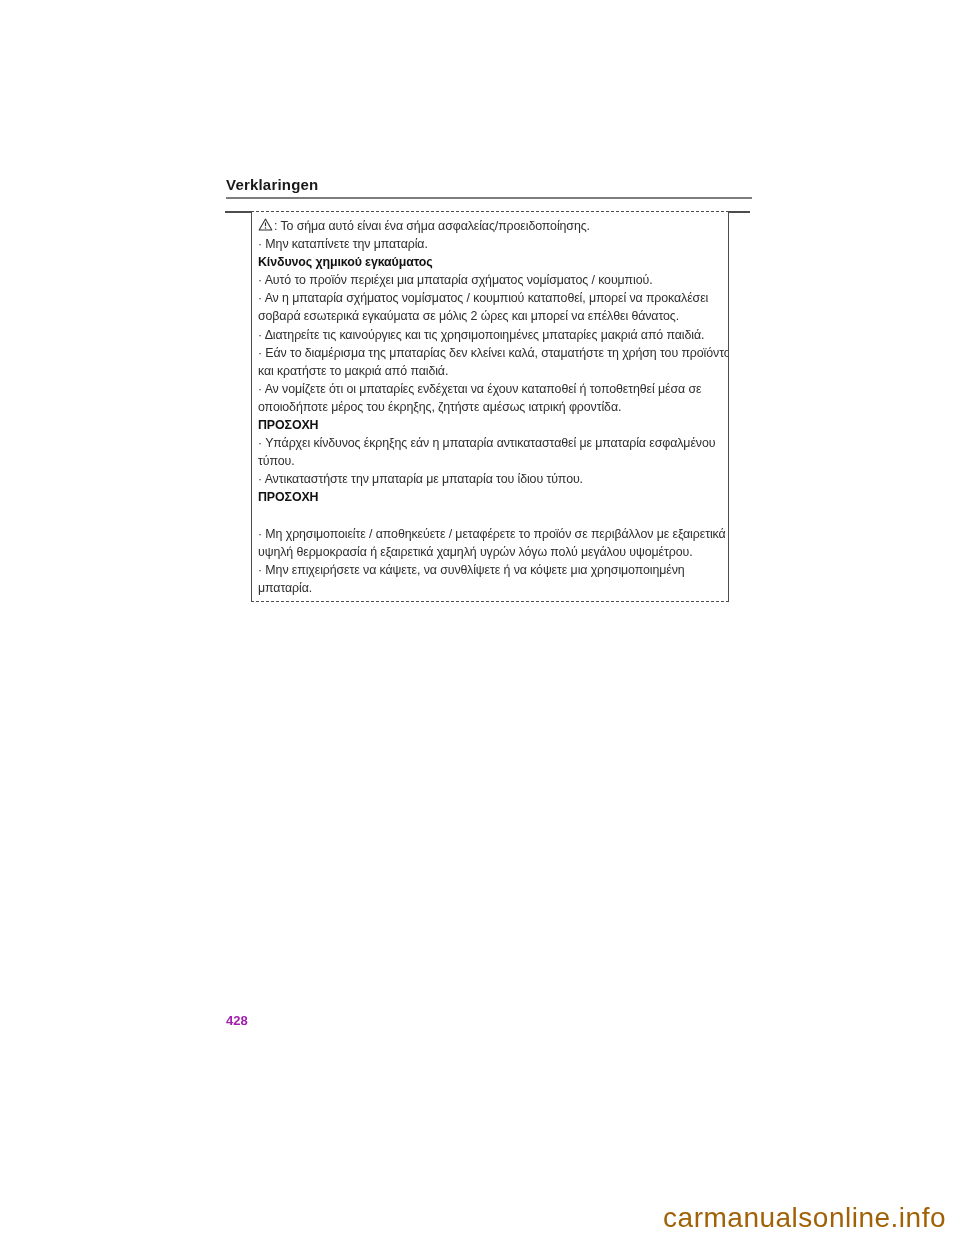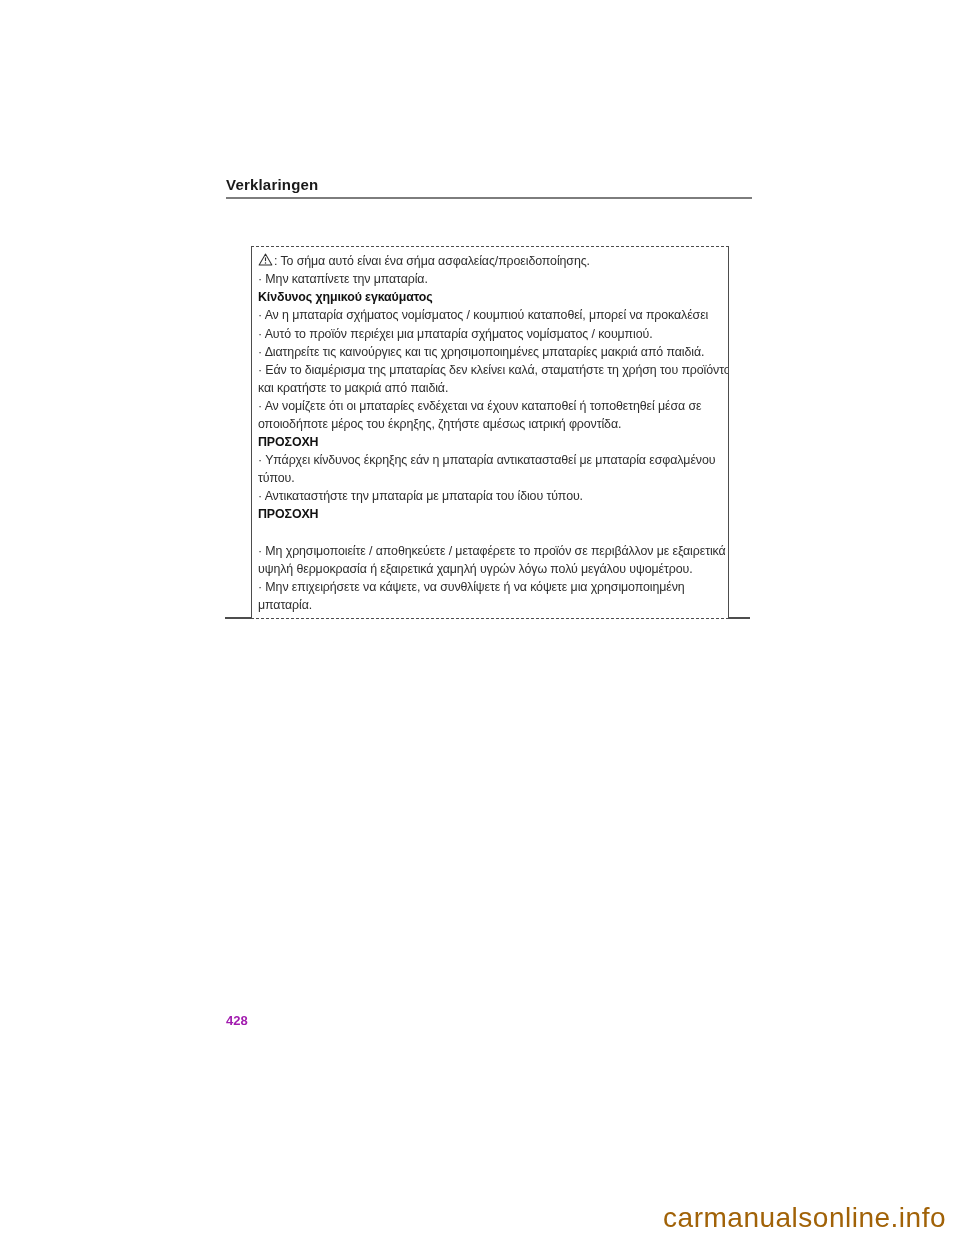--- a/index.html
+++ b/index.html
@@ -4,21 +4,21 @@
 <style>
   * { margin:0; padding:0; box-sizing:border-box; }
   html,body { width:960px; height:1242px; background:#ffffff;
     font-family:"Liberation Sans","DejaVu Sans",sans-serif; color:#2e2e2e; }
   .page { position:relative; width:960px; height:1242px; background:#ffffff; overflow:hidden; }
 
   .doc-header { position:absolute; left:226px; top:176px; width:526px; }
   .doc-title { font-size:15px; font-weight:bold; color:#1a1a1a; letter-spacing:0.2px; padding-bottom:4px; }
   .doc-rule { width:526px; height:2px; background:#7d7d7d; }
 
-  .wbox { position:absolute; left:225px; top:211px; width:525px; height:408px; display:flex; align-items:flex-end; }
+  .wbox { position:absolute; left:225px; top:211px; width:525px; height:408px; display:flex; align-items:flex-start; }
   .wbox-left  { width:26px; border:1px solid #4d4d4d; border-right:none; }
   .wbox-right { width:21px; border:1px solid #4d4d4d; border-left:none; }
   .wbox-main  { flex:1; border:1px solid #4d4d4d; border-top-style:dashed; border-bottom-style:dashed;
                 padding:5px 8px 4px 6px; overflow:hidden; }
 
   .line { font-size:12.4px; line-height:18.1px; height:18.1px; white-space:nowrap;
           color:#2e2e2e; letter-spacing:-0.1px; }
   .line.bold { font-weight:bold; color:#111111; }
   .warn-icon { display:inline-block; width:15px; height:13px; vertical-align:-1px; margin-right:1px; }
 
@@ -39,22 +39,23 @@
   <div class="wbox">
     <div class="wbox-left"></div>
     <div class="wbox-main">
         <div class="line"><svg viewBox="0 0 20 18" class="warn-icon">
             <path d="M10 1.5 L18.8 16.5 L1.2 16.5 Z" fill="none" stroke="#2e2e2e" stroke-width="1.4" stroke-linejoin="round"></path>
             <line x1="10" y1="6.2" x2="10" y2="11.2" stroke="#2e2e2e" stroke-width="1.6"></line>
             <circle cx="10" cy="13.8" r="1" fill="#2e2e2e"></circle>
           </svg>: Το σήμα αυτό είναι ένα σήμα ασφαλείας/προειδοποίησης.</div>
         <div class="line">· Μην καταπίνετε την μπαταρία.</div>
         <div class="line bold">Κίνδυνος χημικού εγκαύματος</div>
+        <div class="line">· Αυτό το προϊόν περιέχει μια μπαταρία σχήματος νομίσματος / κουμπιού.</div>
         <div class="line">· Αν η μπαταρία σχήματος νομίσματος / κουμπιού καταποθεί, μπορεί να προκαλέσει</div>
-        <div class="line">· Αυτό το προϊόν περιέχει μια μπαταρία σχήματος νομίσματος / κουμπιού.</div>
+        <div class="line">σοβαρά εσωτερικά εγκαύματα σε μόλις 2 ώρες και μπορεί να επέλθει θάνατος.</div>
         <div class="line">· Διατηρείτε τις καινούργιες και τις χρησιμοποιημένες μπαταρίες μακριά από παιδιά.</div>
         <div class="line">· Εάν το διαμέρισμα της μπαταρίας δεν κλείνει καλά, σταματήστε τη χρήση του προϊόντος</div>
         <div class="line">και κρατήστε το μακριά από παιδιά.</div>
         <div class="line">· Αν νομίζετε ότι οι μπαταρίες ενδέχεται να έχουν καταποθεί ή τοποθετηθεί μέσα σε</div>
         <div class="line">οποιοδήποτε μέρος του έκρηξης, ζητήστε αμέσως ιατρική φροντίδα.</div>
         <div class="line bold">ΠΡΟΣΟΧΗ</div>
         <div class="line">· Υπάρχει κίνδυνος έκρηξης εάν η μπαταρία αντικατασταθεί με μπαταρία εσφαλμένου</div>
         <div class="line">τύπου.</div>
         <div class="line">· Αντικαταστήστε την μπαταρία με μπαταρία του ίδιου τύπου.</div>
         <div class="line bold">ΠΡΟΣΟΧΗ</div>

